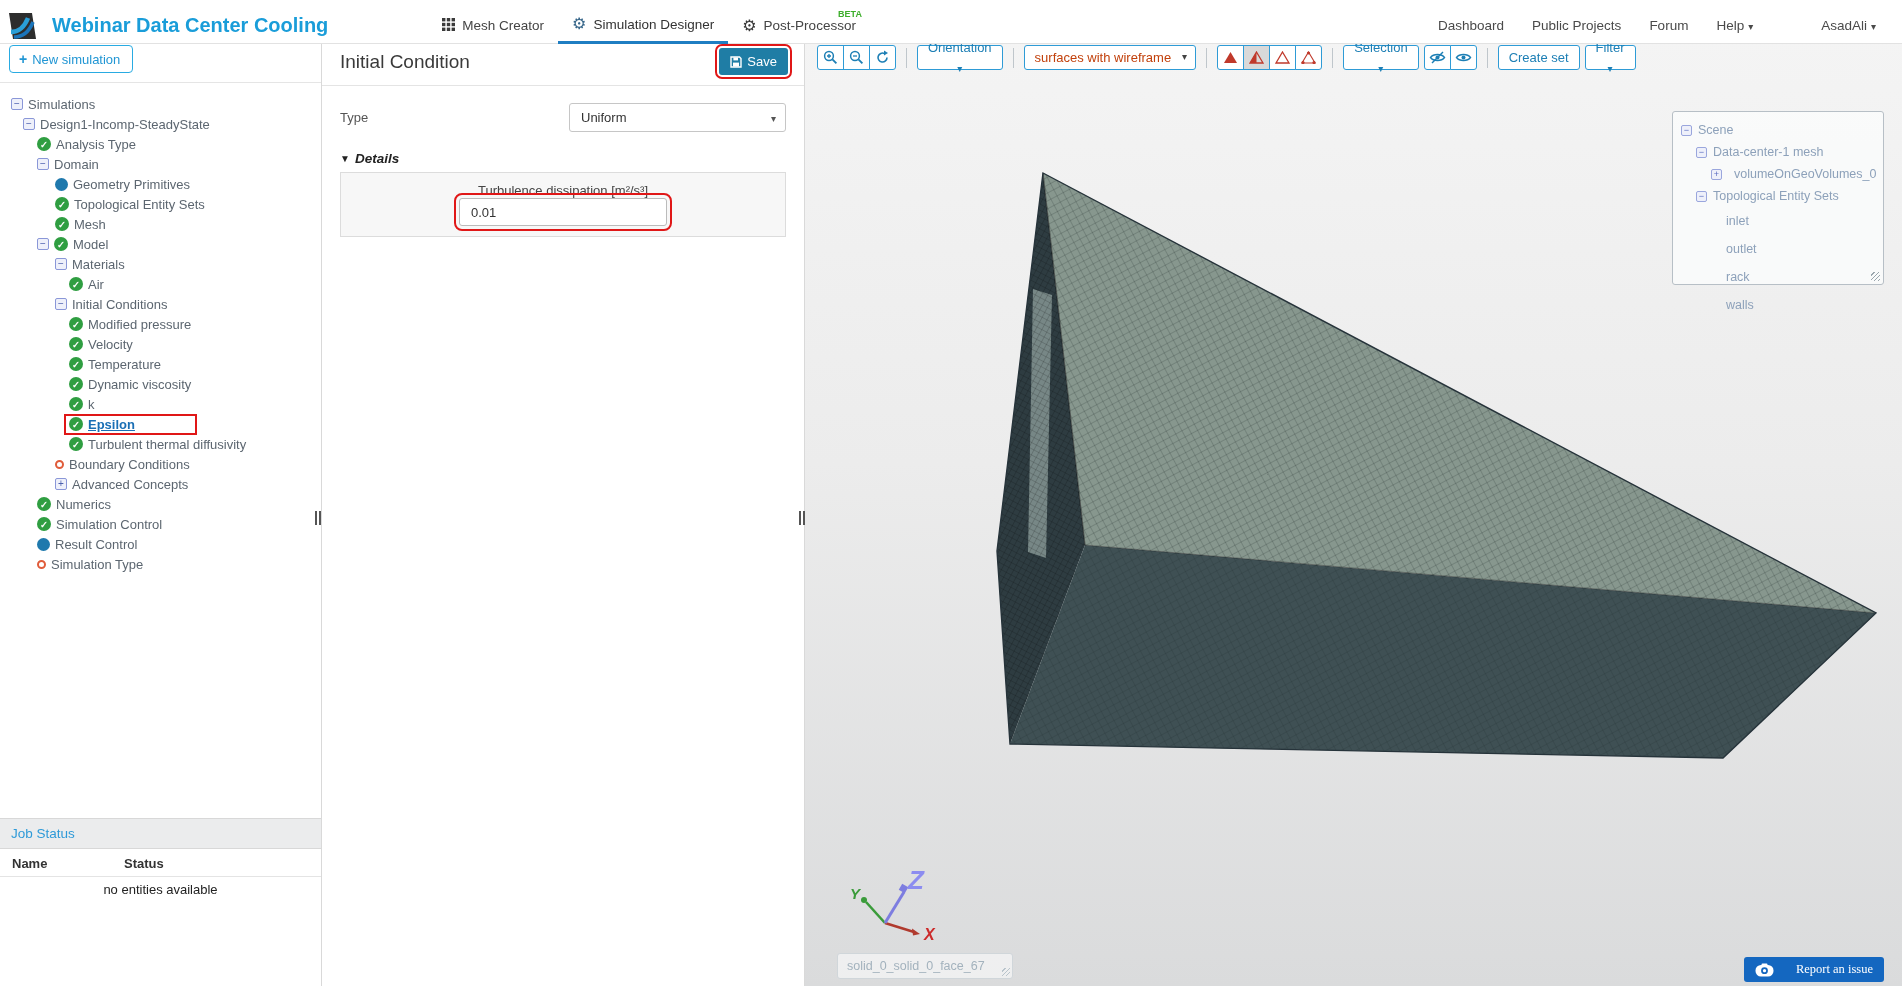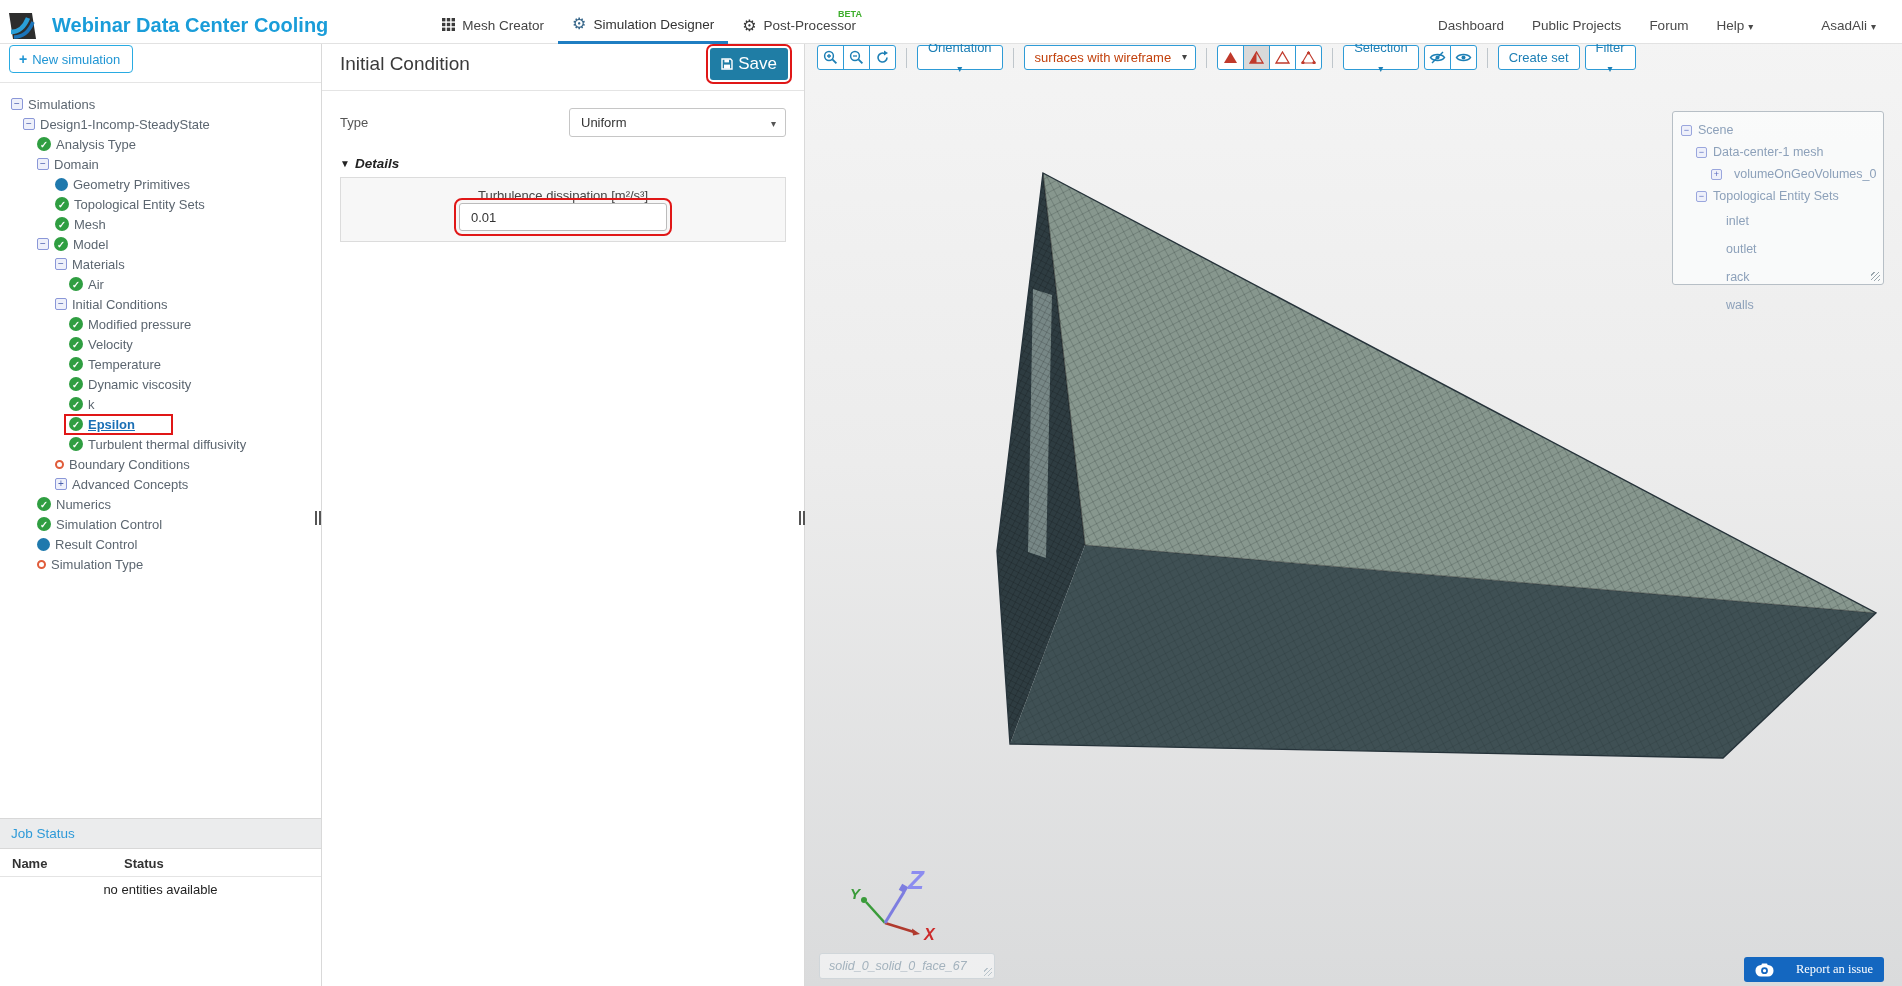--- a/index.html
+++ b/index.html
@@ -27,21 +27,21 @@
   .sidebar { position: absolute; top: 36px; left: 0; width: 322px; bottom: 0; background: #fff;
              border-right: 1px solid #d9d9d9; }
   .new-sim { margin: 9px 0 0 9px; display: inline-flex; align-items: center; gap: 5px; background: #fff;
              border: 1px solid #29abe2; color: #2196d4; font-size: 13px; padding: 5px 12px 5px 9px;
              border-radius: 4px; cursor: pointer; }
   .new-sim .plus { font-weight: bold; font-size: 14px; }
   .side-divider { height: 1px; background: #e5e5e5; margin-top: 9px; }
   .tree { margin-top: 11px; }
   .tree-row { height: 20px; display: flex; align-items: center; font-size: 13px; color: #5c6670; cursor: pointer; white-space: nowrap; }
   .tree-inner { display: inline-flex; align-items: center; gap: 5px; padding: 1px 3px; }
-  .tree-inner.red-box { outline: 2px solid #e01717; padding-right: 36px; }
+  .tree-inner.red-box { outline: 2px solid #e01717; padding-right: 60px; }
   .tree-row.selected .tlabel { color: #1a6fb5; font-weight: bold; text-decoration: underline; }
   .exp { width: 12px; height: 12px; border: 1px solid #8a97d8; background: #eef0fa; color: #4a5fae;
          font-size: 10px; line-height: 10px; text-align: center; border-radius: 2px; flex: 0 0 auto; }
   .st { flex: 0 0 auto; display: inline-flex; align-items: center; justify-content: center; }
   .st-check { width: 14px; height: 14px; border-radius: 50%; background: #2f9e41; color: #fff; }
   .st-check::after { content: "✓"; font-size: 9.5px; font-weight: bold; }
   .st-dot { width: 13px; height: 13px; border-radius: 50%; background: #1f79ad; }
   .st-ring { width: 9px; height: 9px; border-radius: 50%; background: #fff; border: 2.5px solid #e05c3a; }
 
   .job-status { position: absolute; left: 0; right: 0; top: 782px; bottom: 0; }
@@ -51,21 +51,21 @@
               font-weight: bold; color: #333; border-bottom: 1px solid #e4e4e4; }
   .job-empty { text-align: center; font-size: 13px; color: #222; padding: 5px 0; }
 
   
   .mid-panel { position: absolute; top: 36px; left: 322px; width: 483px; bottom: 0; background: #fff;
                border-right: 1px solid #d9d9d9; }
   .mid-header { display: flex; justify-content: space-between; align-items: center; padding: 12px 16px 10px 18px;
                 border-bottom: 1px solid #e4e4e4; }
   .mid-title { font-size: 19px; color: #3a3a3a; }
   .save-btn { display: inline-flex; align-items: center; gap: 5px; background: #1f7da5; color: #fff;
-              border: none; font-size: 17px; padding: 6px 11px; border-radius: 3px; cursor: pointer;
+              border: none; font-size: 13px; padding: 6px 11px; border-radius: 3px; cursor: pointer;
               outline: 2.5px solid #e01717; outline-offset: 2px; font-family: inherit; }
   .form { padding: 0 18px; }
   .form-row { display: flex; justify-content: space-between; align-items: center; margin-top: 17px; }
   .form-label { font-size: 13px; color: #555; }
   .fake-select { position: relative; width: 217px; border: 1px solid #c6c6c6; border-radius: 3px;
                  background: #fff; font-size: 13px; color: #333; padding: 6px 24px 6px 11px; cursor: pointer; }
   .fake-select::after { content: "▾"; position: absolute; right: 9px; top: 50%; transform: translateY(-50%);
                         font-size: 10px; color: #555; }
   .details-head { margin-top: 19px; font-size: 13.5px; font-style: italic; font-weight: bold; color: #222;
                   display: flex; align-items: center; gap: 5px; cursor: pointer; }
@@ -108,23 +108,23 @@
                  padding: 9px 8px; font-size: 12.5px; color: #8da1ba; z-index: 6; }
   .srow { display: flex; align-items: center; gap: 6px; height: 18px; margin-bottom: 4px; cursor: pointer; white-space: nowrap; }
   .srow.lv1 { padding-left: 15px; } .srow.lv2 { padding-left: 30px; }
   .srow.entity { padding-left: 45px; height: 24px; }
   .sexp { width: 11px; height: 11px; border: 1px solid #9aa6dd; background: #eef0fa; color: #5a6cc0;
           font-size: 9px; line-height: 9px; text-align: center; border-radius: 2px; flex: 0 0 auto; }
   .scene-resize { position: absolute; right: 3px; bottom: 3px; width: 9px; height: 9px;
                   background: repeating-linear-gradient(135deg, transparent 0 2px, #9aa6ad 2px 3px); cursor: nwse-resize; }
 
   
-  .face-label { position: absolute; left: 14px; bottom: 7px; width: 176px; height: 26px;
+  .face-label { position: absolute; left: 32px; bottom: 7px; width: 176px; height: 26px;
                 background: rgba(255,255,255,0.55); border: 1px solid #d0d6da; border-radius: 3px;
-                font-size: 12.5px; color: #a3b2bd; padding: 5px 9px; z-index: 6; white-space: nowrap; font-style: italic; }
+                font-size: 12.5px; color: #a3b2bd; padding: 5px 9px; z-index: 6; white-space: nowrap; }
   .face-resize { position: absolute; right: 2px; bottom: 2px; width: 8px; height: 8px;
                  background: repeating-linear-gradient(135deg, transparent 0 2px, #b9c4cc 2px 3px); }
 
   .report-btn { position: absolute; right: 18px; bottom: 4px; display: inline-flex; align-items: center; gap: 22px;
                 background: #1467c0; color: #fff; border: none; border-radius: 3px; font-size: 12.5px;
                 padding: 5px 11px; cursor: pointer; z-index: 6; font-family: Liberation Serif, serif; }
 
   .mesh-svg { position: absolute; inset: 0; z-index: 1; }
   .axis-triad { position: absolute; left: 35px; bottom: 25px; z-index: 4; }
 </style>

